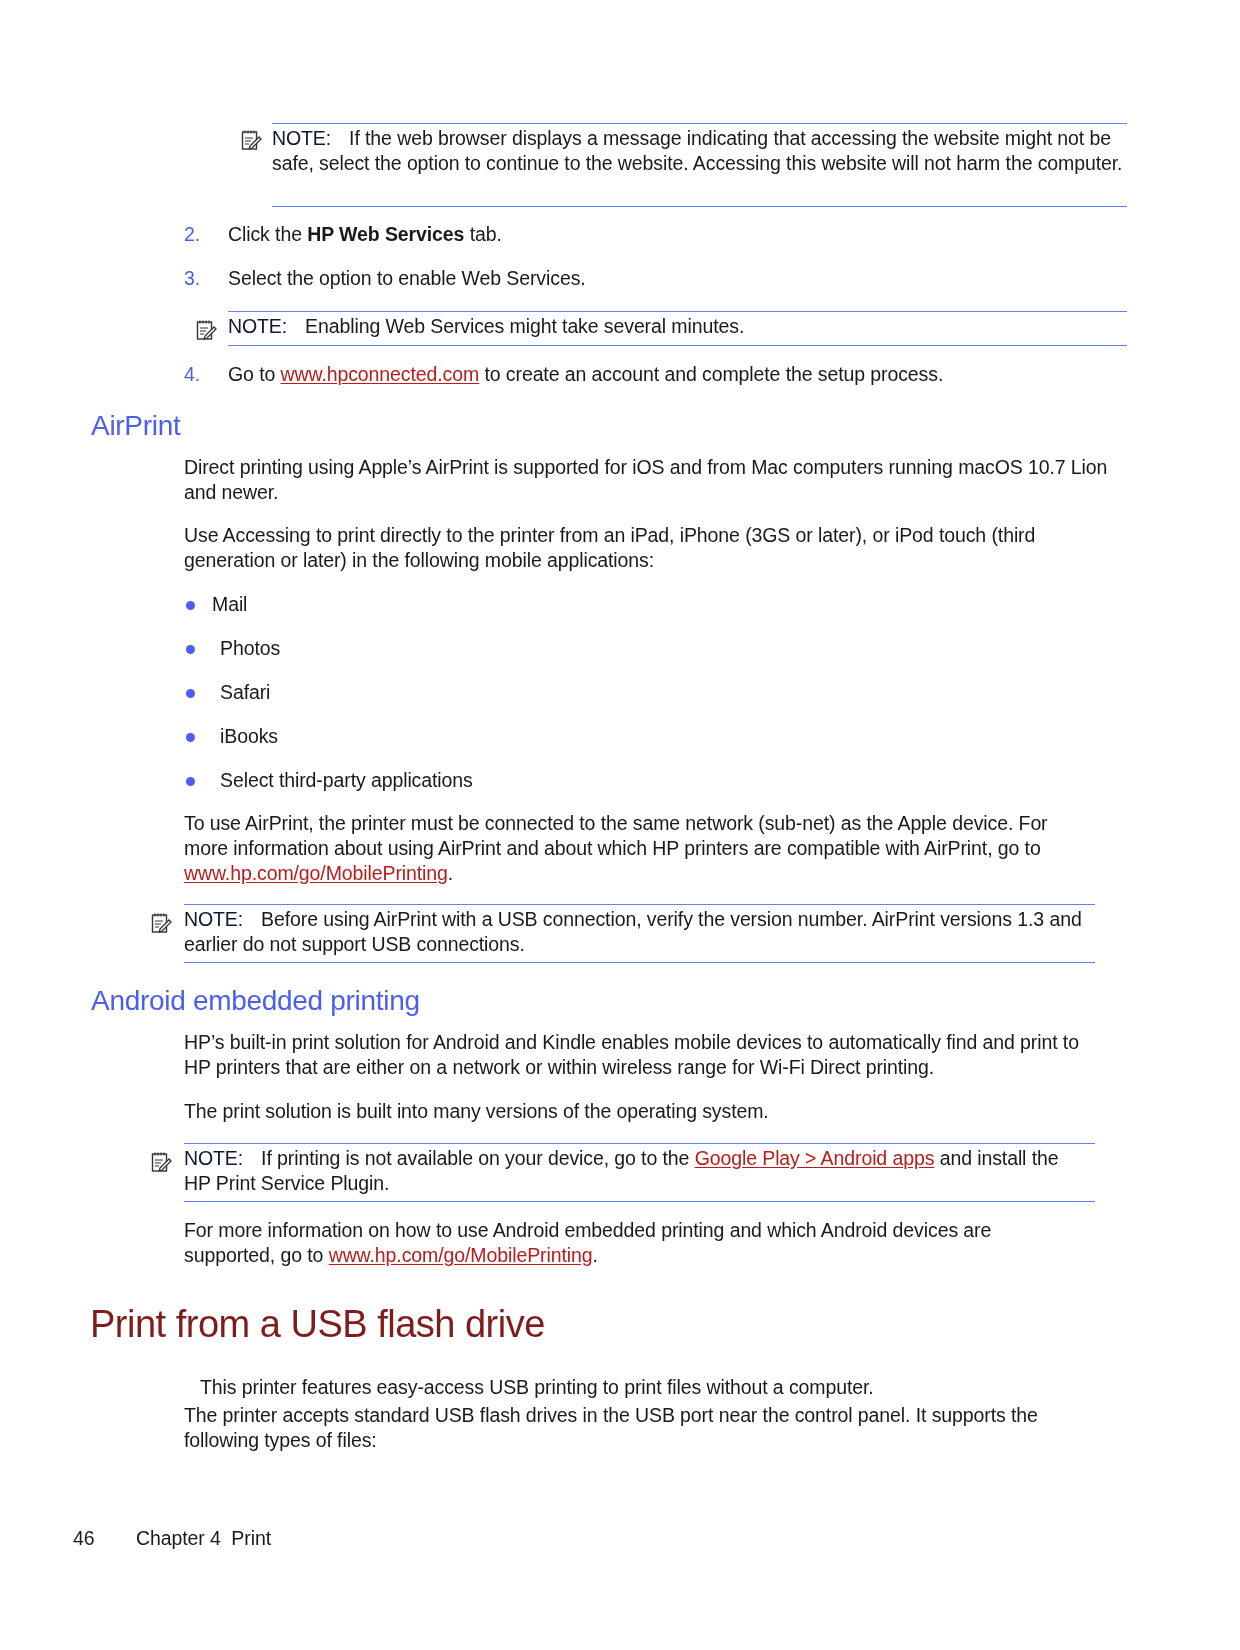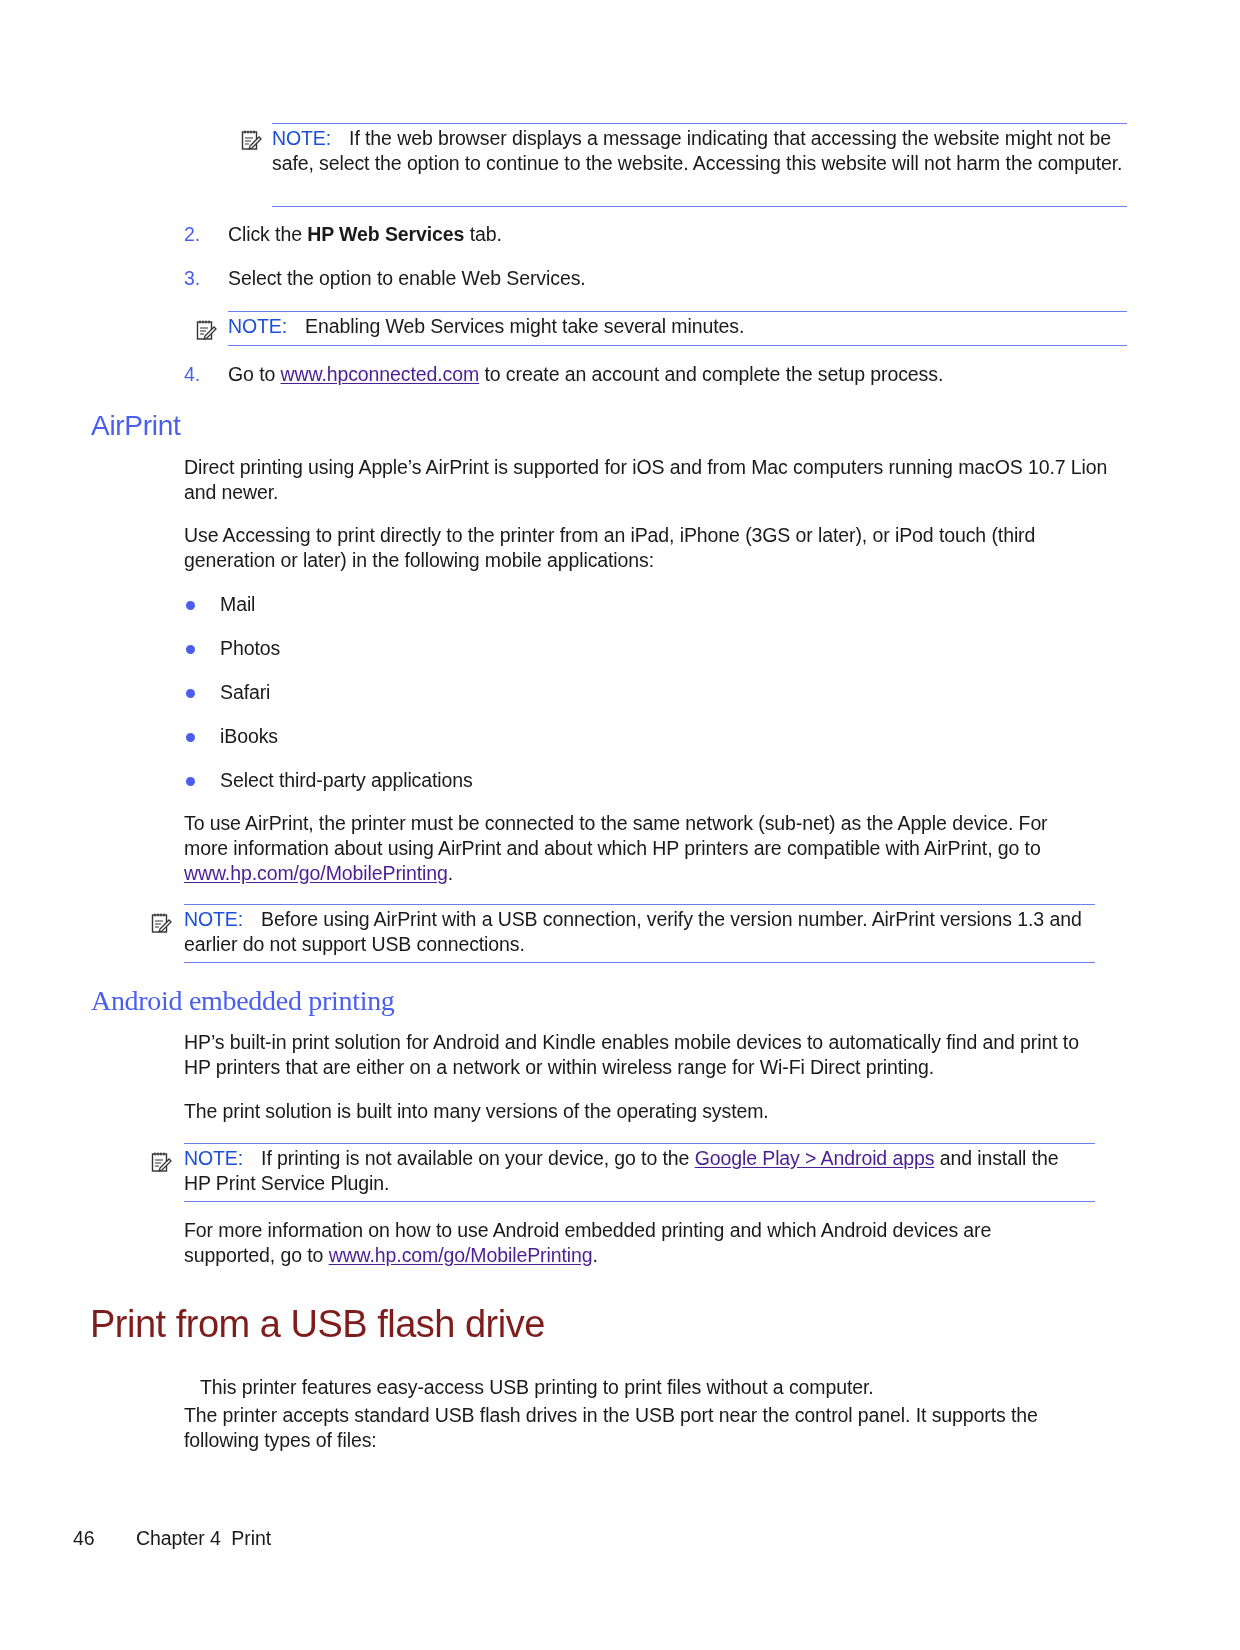--- a/index.html
+++ b/index.html
@@ -1,22 +1,22 @@
 <!DOCTYPE html>
 <html><head>
 <meta charset="utf-8">
 <style>
   html, body { margin: 0; padding: 0; background: #ffffff; }
   body { width: 1240px; height: 1650px; position: relative; overflow: hidden;
          font-family: "Liberation Sans", "DejaVu Sans", sans-serif; color: #1a1a1a; }
   .abs { position: absolute; }
   .txt { font-size: 19.5px; line-height: 25px; letter-spacing: -0.1px; }
-  a.link { color: #4c1d95; text-decoration: underline; text-underline-offset: 2px; }
+  a.link { color: #b91c1c; text-decoration: underline; text-underline-offset: 2px; }
   .rule { position: absolute; height: 0; border-top: 1.6px solid #6b7cf2; }
-  .note-label { color: #1d4ed8; margin-right: 18px; text-align: right; }
+  .note-label { color: #0f172a; margin-right: 18px; text-align: right; }
   .num { color: #4a5ef0; }
   .h2 { font-size: 28px; color: #4a5ef0; font-weight: normal; margin: 0; letter-spacing: -0.3px; }
   .h1 { font-size: 38px; color: #7f1d1d; font-weight: normal; margin: 0; letter-spacing: -0.5px; }
   .bullet { width: 9px; height: 9px; border-radius: 50%; background: #4a5ef0; position: absolute; }
   .icon { position: absolute; width: 24px; height: 24px; }
   b.strong { font-weight: 600; }
 </style>
 </head>
 <body>
 
@@ -69,21 +69,21 @@
 </div>
 
 <h2 class="abs h2" style="left:91px; top:410px;">AirPrint</h2>
 
 <p class="abs txt" style="left:184px; top:455px; width:935px; margin:0;">Direct printing using Apple’s AirPrint is supported for iOS and from Mac computers running macOS 10.7 Lion and newer.</p>
 <p class="abs txt" style="left:184px; top:523px; width:870px; margin:0;">Use Accessing to print directly to the printer from an iPad, iPhone (3GS or later), or iPod touch (third generation or later) in the following mobile applications:</p>
 
 <div>
   <div class="abs txt" style="left:184px; top:592px;">
     <span class="bullet" style="left:2px; top:9px;"></span>
-    <span class="abs" style="left:36px; top:0; white-space:nowrap;">Mail</span>
+    <span class="abs" style="left:28px; top:0; white-space:nowrap;">Mail</span>
   </div>
   <div class="abs txt" style="left:184px; top:636px;">
     <span class="bullet" style="left:2px; top:9px;"></span>
     <span class="abs" style="left:36px; top:0; white-space:nowrap;">Photos</span>
   </div>
   <div class="abs txt" style="left:184px; top:680px;">
     <span class="bullet" style="left:2px; top:9px;"></span>
     <span class="abs" style="left:36px; top:0; white-space:nowrap;">Safari</span>
   </div>
   <div class="abs txt" style="left:184px; top:724px;">
@@ -102,21 +102,21 @@
 
 <div class="rule" style="left:184px; top:904px; width:911px;"></div>
 <svg class="icon" style="left:150px; top:911px;">
     <use href="#note-sym"></use>
   </svg>
 <div class="abs txt" style="left:184px; top:907px; width:900px;">
   <span class="note-label">NOTE:</span><span>Before using AirPrint with a USB connection, verify the version number. AirPrint versions 1.3 and earlier do not support USB connections.</span>
 </div>
 <div class="rule" style="left:184px; top:962px; width:911px;"></div>
 
-<h2 class="abs h2" style="left:91px; top:985px;font-family:Liberation Serif, serif;">Android embedded printing</h2>
+<h2 class="abs h2" style="left:91px; top:985px;">Android embedded printing</h2>
 
 <p class="abs txt" style="left:184px; top:1030px; width:920px; margin:0;">HP’s built-in print solution for Android and Kindle enables mobile devices to automatically find and print to HP printers that are either on a network or within wireless range for Wi-Fi Direct printing.</p>
 <p class="abs txt" style="left:184px; top:1099px; width:900px; margin:0;">The print solution is built into many versions of the operating system.</p>
 
 <div class="rule" style="left:184px; top:1143px; width:911px;"></div>
 <svg class="icon" style="left:150px; top:1150px;">
     <use href="#note-sym"></use>
   </svg>
 <div class="abs txt" style="left:184px; top:1146px; width:905px;">
   <span class="note-label">NOTE:</span><span>If printing is not available on your device, go to the </span><a class="link" href="#">Google Play &gt; Android apps</a><span> and install the HP Print Service Plugin.</span>

